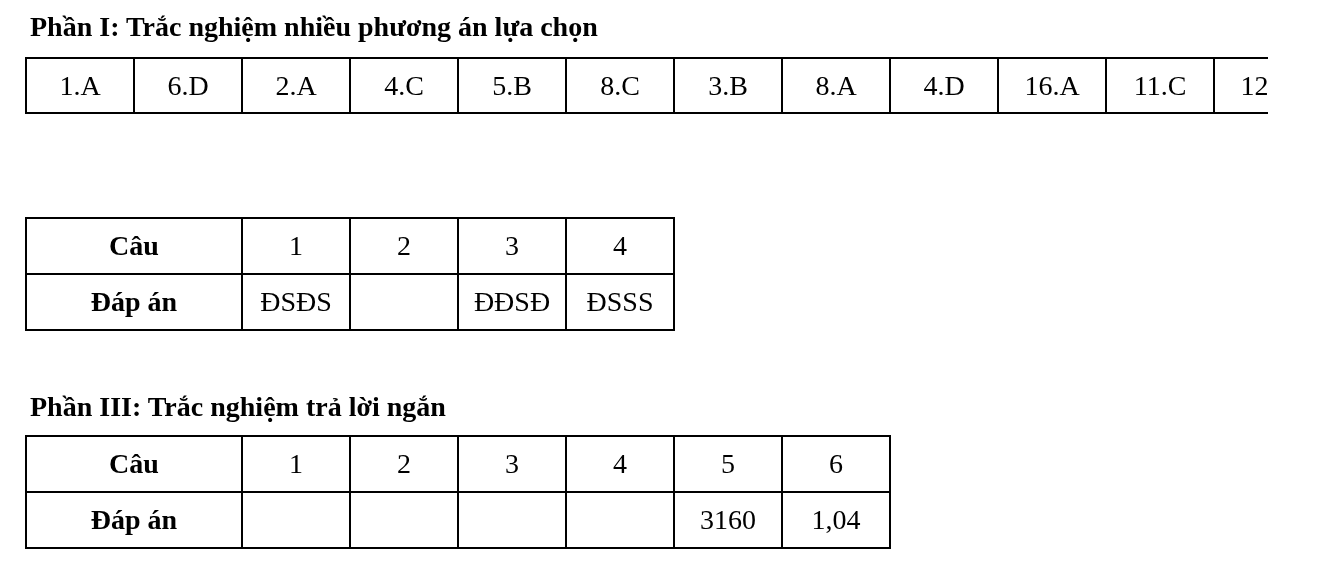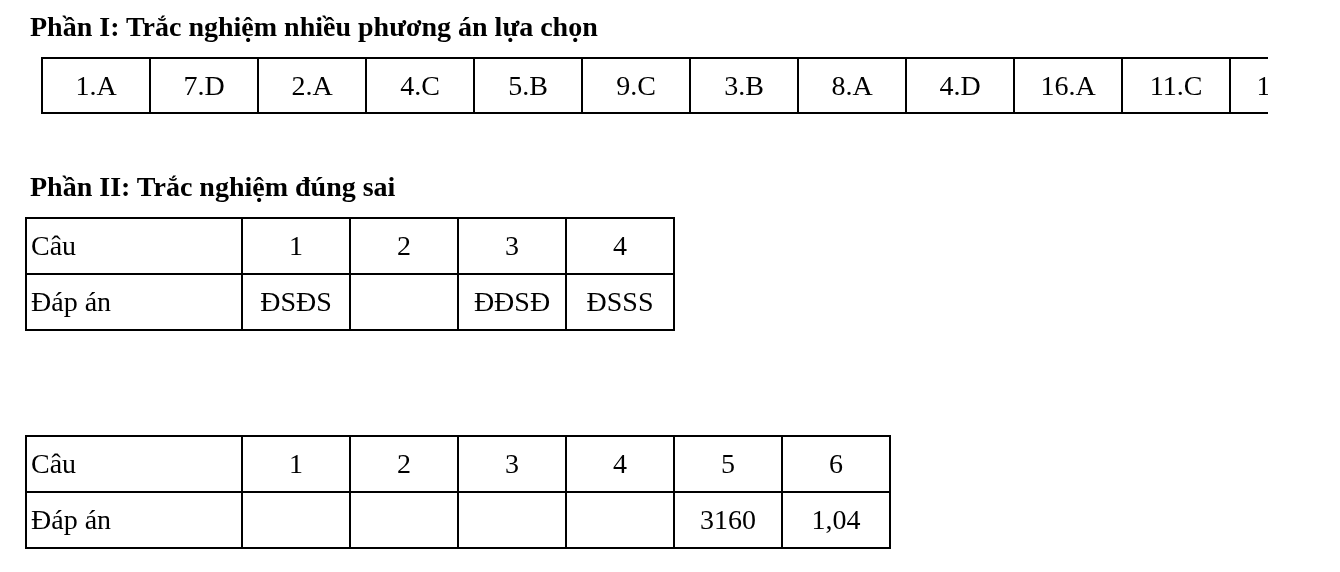--- a/index.html
+++ b/index.html
@@ -35,25 +35,25 @@
     border: 2px solid #000000;
     font-size: 28px;
     text-align: center;
     vertical-align: middle;
     padding: 0 4px;
     height: 55px;
     overflow: hidden;
     white-space: nowrap;
   }
   table.anskey td.rowlabel {
-    text-align: left;
-    font-weight: normal;
+    text-align: center;
+    font-weight: bold;
     padding-left: 4px;
   }
-  #table-part1 { left: 41px; top: 57px; width: 1296px; }
+  #table-part1 { left: 25px; top: 57px; width: 1296px; }
   #table-part2 { left: 25px; top: 217px; width: 648px; }
   #table-part3 { left: 25px; top: 435px; width: 864px; }
   #table-part2 td, #table-part3 td { height: 56px; }
 </style>
 </head>
 <body>
 
 <div class="page">
 
   <div class="section-title" id="title-part1">Phần I: Trắc nghiệm nhiều phương án lựa chọn</div>
@@ -69,36 +69,35 @@
       <col style="width:108px">
         <col style="width:108px">
         <col style="width:108px">
       <col style="width:108px">
         <col style="width:108px">
         <col style="width:108px">
     </colgroup>
     <tbody>
         <tr>
       <td>1.A</td>
-      <td>7.D</td>
+      <td>6.D</td>
       <td>2.A</td>
       <td>4.C</td>
       <td>5.B</td>
-      <td>9.C</td>
+      <td>8.C</td>
       <td>3.B</td>
       <td>8.A</td>
       <td>4.D</td>
       <td>16.A</td>
       <td>11.C</td>
       <td>12.A</td>
     </tr>
   </tbody>
     </table>
 
-  <div class="section-title" id="title-part2">Phần II: Trắc nghiệm đúng sai</div>
 
   <table class="anskey" id="table-part2">
     <colgroup>
       <col style="width:216px">
       <col style="width:108px">
         <col style="width:108px">
       <col style="width:108px">
         <col style="width:108px">
     </colgroup>
     <tbody>
@@ -112,20 +111,21 @@
     <tr>
       <td class="rowlabel">Đáp án</td>
       <td>ĐSĐS</td>
       <td></td>
       <td>ĐĐSĐ</td>
       <td>ĐSSS</td>
     </tr>
   </tbody>
     </table>
 
+  <div class="section-title" id="title-part3">Phần III: Trắc nghiệm trả lời ngắn</div>
 
   <table class="anskey" id="table-part3">
     <colgroup>
       <col style="width:216px">
       <col style="width:108px">
         <col style="width:108px">
         <col style="width:108px">
       <col style="width:108px">
         <col style="width:108px">
         <col style="width:108px">

